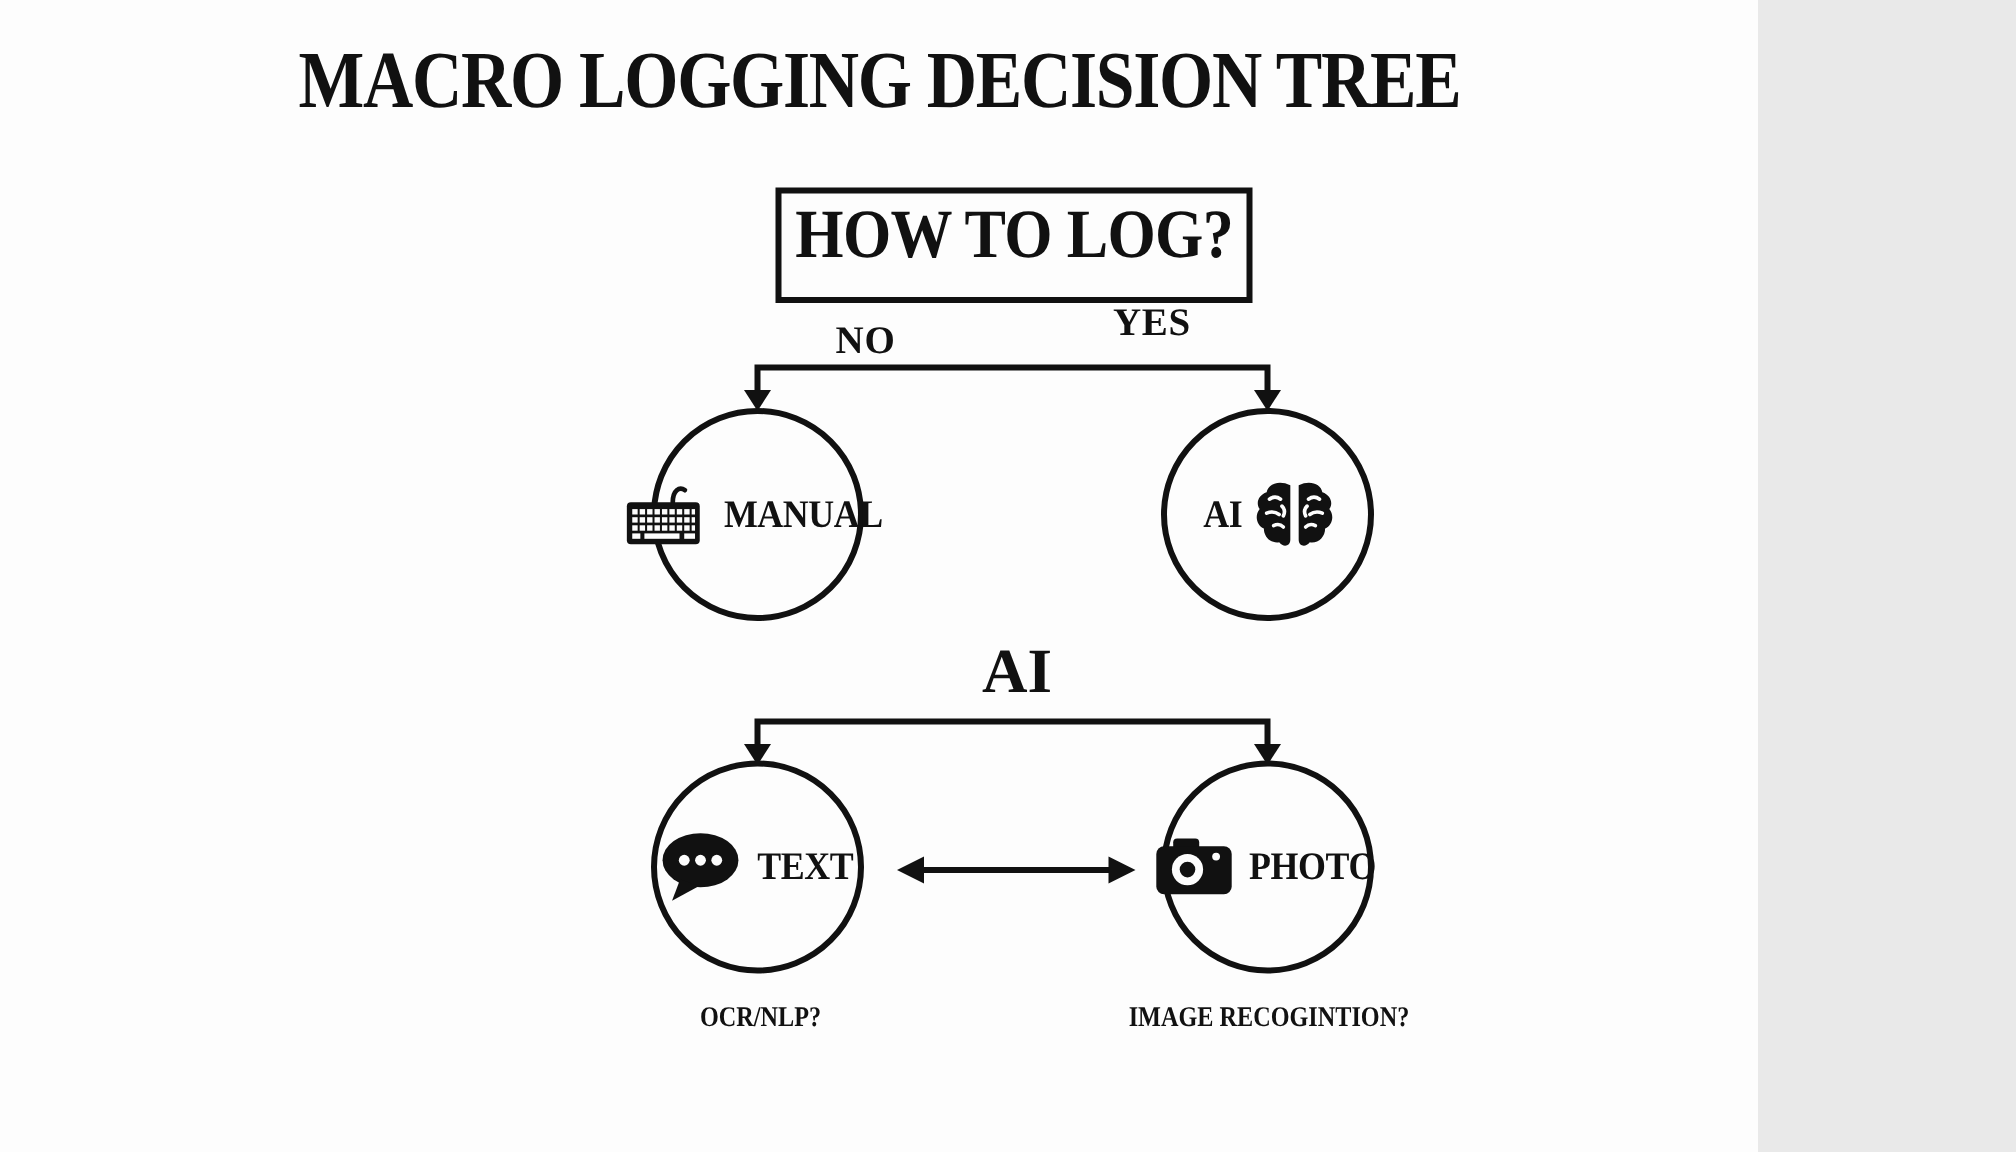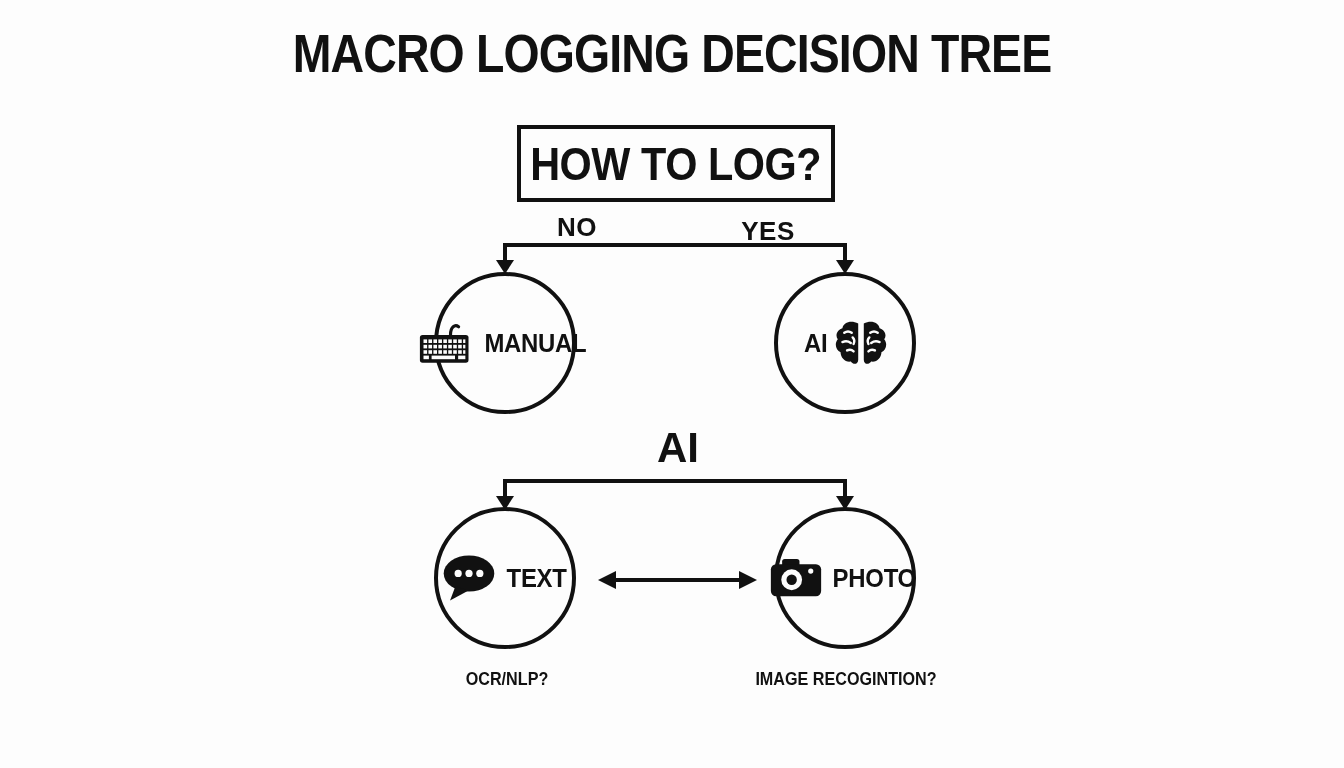--- a/index.html
+++ b/index.html
@@ -1,38 +1,38 @@
 <!DOCTYPE html>
 <html style="--ink: #111111; --bg: #fdfdfd;"><head>
 <meta charset="utf-8">
 <style>
   :root { --ink:#111111; --bg:#fdfdfd; }
   * { margin:0; padding:0; box-sizing:border-box; }
   html,body { background:#e9e9e9; }
   .canvas {
-    position:relative; width:1344px; height:768px;
+    position:relative; width:1172px; height:768px;
     background:var(--bg); overflow:hidden; color:var(--ink);
-    font-family:Liberation Sans, sans-serif;
+    font-family:Liberation Serif, serif;
   }
   .abs { position:absolute; }
   .cx { transform:translateX(-50%); }
   .squeeze { display:inline-block; transform:scaleX(0.86); transform-origin:center; white-space:nowrap; }
 
   .title { top:22px; left:0; width:100%; text-align:center;
            font-size:54px; font-weight:700; letter-spacing:-1px; }
 
   .root-box { left:517px; top:125px; width:318px; height:77px;
               border:4px solid var(--ink);
-              display:flex; align-items:center; justify-content:center; }
+              display:flex; justify-content:center; }
   .root-box .q { font-size:46px; font-weight:700; letter-spacing:-0.5px;
                  display:inline-block; transform:scaleX(0.9); white-space:nowrap; }
 
   .edge-label { font-size:26px; font-weight:700; letter-spacing:0.5px; }
   .edge-no  { left:577px; top:212px; }
-  .edge-yes { left:768px; top:216px; }
+  .edge-yes { left:768px; top:200px; }
 
   .connectors { left:0; top:0; width:1344px; height:768px; pointer-events:none; }
 
   .node { width:142px; height:142px; border:4px solid var(--ink); border-radius:50%;
           display:flex; align-items:center; justify-content:center; gap:7px;
           background:transparent; }
   .node-manual { left:434px; top:272px; }
   .node-ai     { left:774px; top:272px; }
   .node-text   { left:434px; top:507px; }
   .node-photo  { left:774px; top:507px; }

